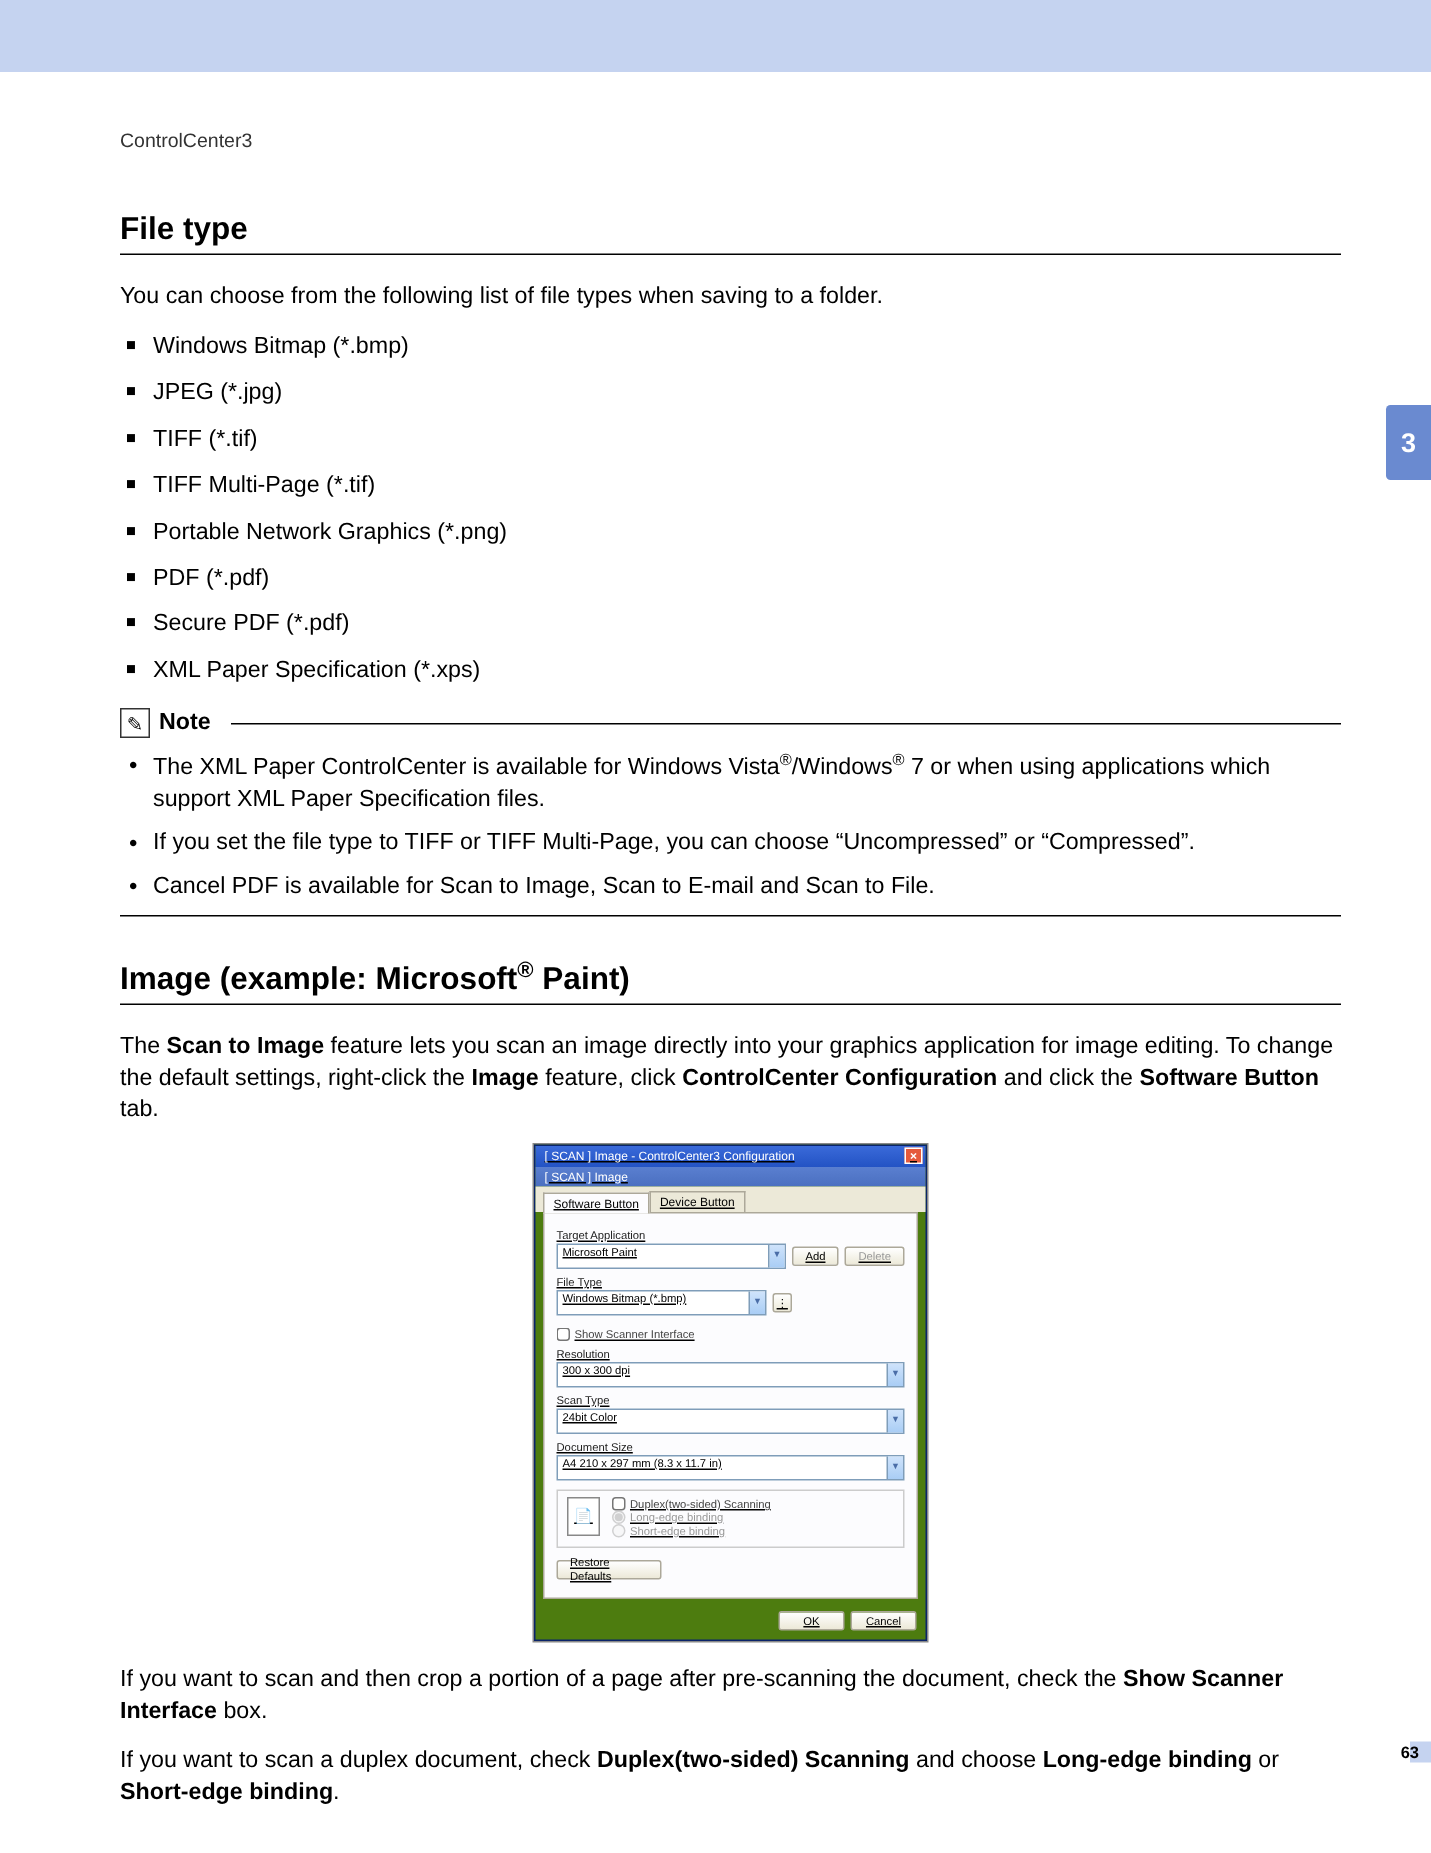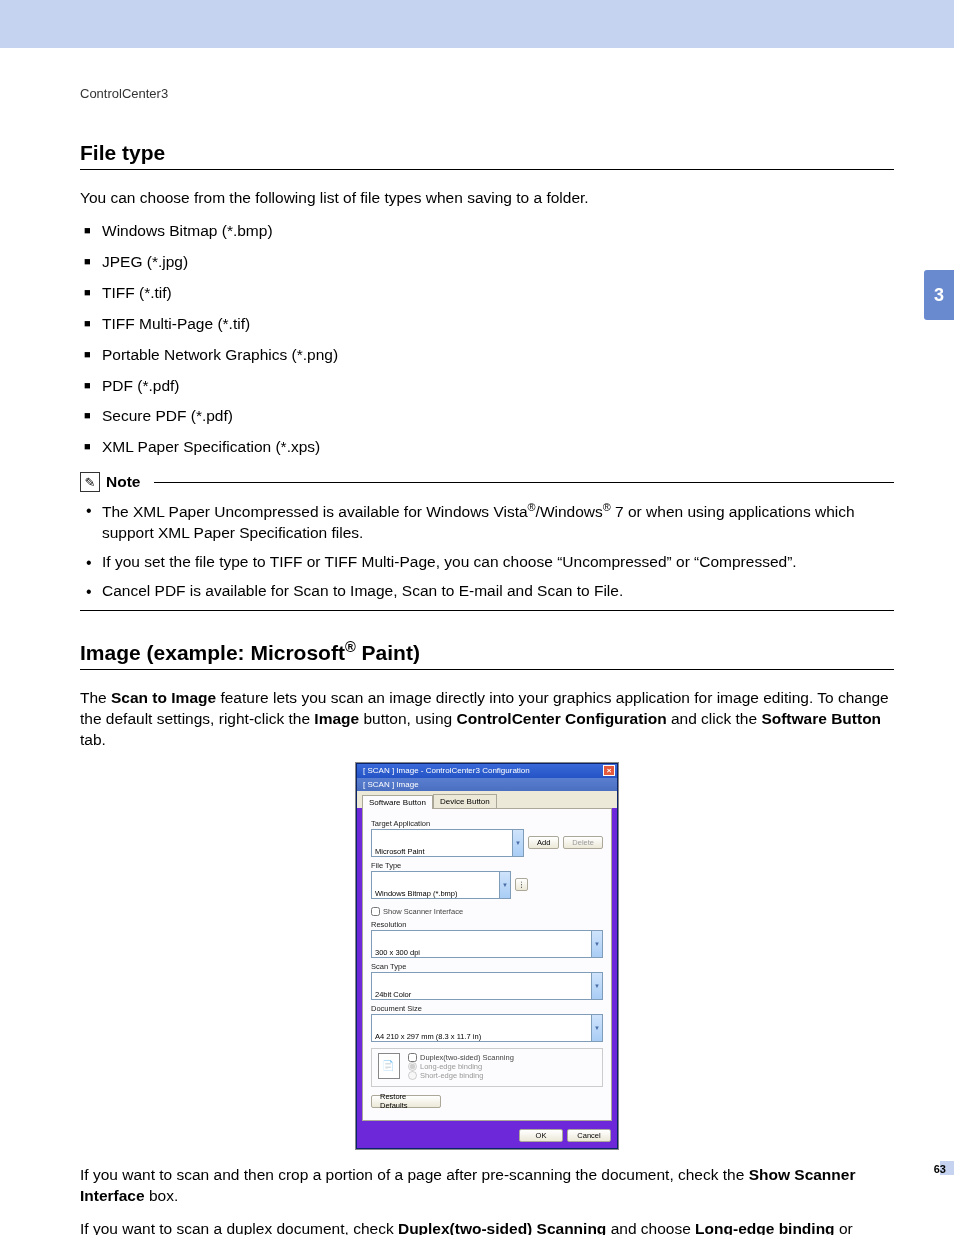--- a/index.html
+++ b/index.html
@@ -137,23 +137,24 @@
   
   .dialog-wrap {
     display: flex;
     justify-content: center;
     margin: 12px 0 16px 0;
   }
   .dialog {
     width: 262px;
     font-family: Tahoma, Arial, sans-serif;
     font-size: 8px;
-    background: #6d28d9;
+    background: #4d7c0f;
     border: 1px solid #0a246a;
     box-shadow: 0 0 0 1px #888;
+    text-decoration: underline;
   }
   .titlebar {
     background: linear-gradient(#3a6ad9, #2353c4);
     color: #fff;
     height: 14px;
     display: flex;
     align-items: center;
     justify-content: space-between;
     padding: 0 2px 0 6px;
     font-size: 8px;
@@ -191,25 +192,25 @@
   .pane {
     background: #fcfcfe;
     border: 1px solid #aca899;
     margin: 0 5px 4px 5px;
     padding: 6px 8px 8px 8px;
   }
   .lbl { font-size: 7.5px; color: #222; margin-top: 4px; margin-bottom: 1px; }
   .row { display: flex; align-items: center; gap: 4px; }
   .combo {
     flex: 1;
-    height: 28px;
+    height: 17px;
     background: #fff;
     border: 1px solid #7f9db9;
     display: flex;
-    align-items: flex-end;
+    align-items: flex-start;
     padding: 0 3px;
     font-size: 7.5px;
     position: relative;
   }
   .combo .arrow {
     position: absolute; right: 0; top: 0; bottom: 0;
     width: 11px;
     background: linear-gradient(#cfe3fb, #a9cdf5);
     border-left: 1px solid #7f9db9;
     display:flex;align-items:center;justify-content:center;
@@ -295,32 +296,32 @@
     <li>XML Paper Specification (*.xps)</li>
   </ul>
 
   <div class="note-head">
     <span class="note-icon">✎</span>
     <span class="label">Note</span>
     <span class="rule"></span>
   </div>
   <ul class="bullets">
     <li>
-      <span>The XML Paper Uncompressed is available for Windows Vista</span><sup>®</sup><span>/Windows</span><sup>®</sup><span> 7 or when using applications which support XML Paper Specification files.</span>
+      <span>The XML Paper ControlCenter is available for Windows Vista</span><sup>®</sup><span>/Windows</span><sup>®</sup><span> 7 or when using applications which support XML Paper Specification files.</span>
     </li>
     <li>If you set the file type to TIFF or TIFF Multi-Page, you can choose “Uncompressed” or “Compressed”.</li>
     <li>Cancel PDF is available for Scan to Image, Scan to E-mail and Scan to File.</li>
   </ul>
   <div class="note-end-rule"></div>
 
   <h2 class="section">
     <span>Image (example: Microsoft</span><sup>®</sup><span> Paint)</span>
   </h2>
   <p class="body">
-    <span>The </span><b>Scan to Image</b><span> feature lets you scan an image directly into your graphics application for image editing. To change the default settings, right-click the </span><b>Image</b><span> button, using </span><b>ControlCenter Configuration</b><span> and click the </span><b>Software Button</b><span> tab.</span>
+    <span>The </span><b>Scan to Image</b><span> feature lets you scan an image directly into your graphics application for image editing. To change the default settings, right-click the </span><b>Image</b><span> feature, click </span><b>ControlCenter Configuration</b><span> and click the </span><b>Software Button</b><span> tab.</span>
   </p>
 
   <div class="dialog-wrap">
     <div class="dialog">
       <div class="titlebar">
         <span>[ SCAN ]   Image - ControlCenter3 Configuration</span>
         <span class="close-btn">×</span>
       </div>
       <div class="subhead">[ SCAN ]   Image</div>
       <div class="tabs-row">

